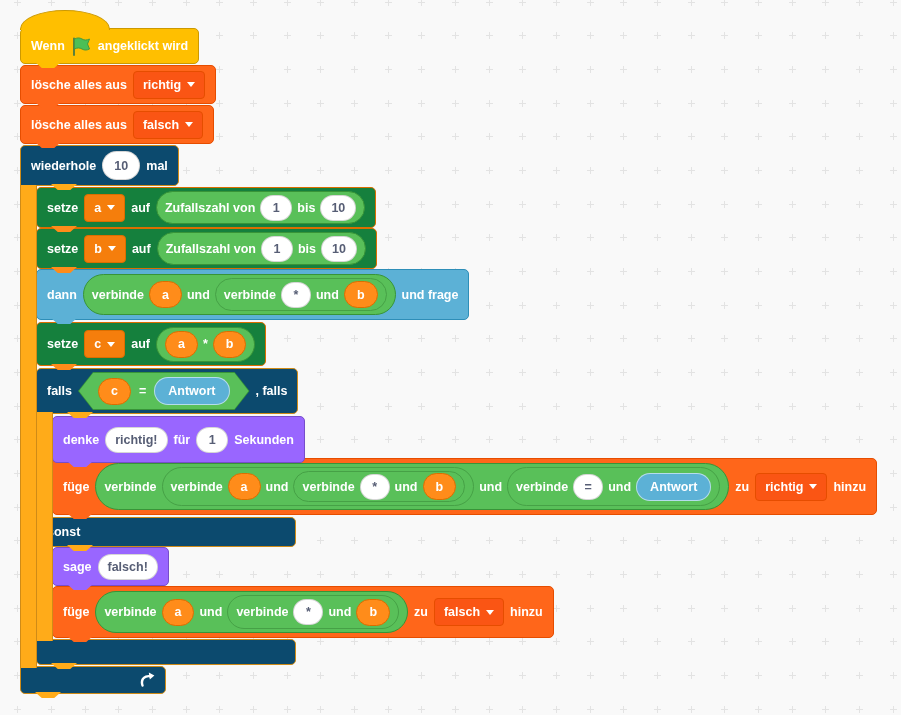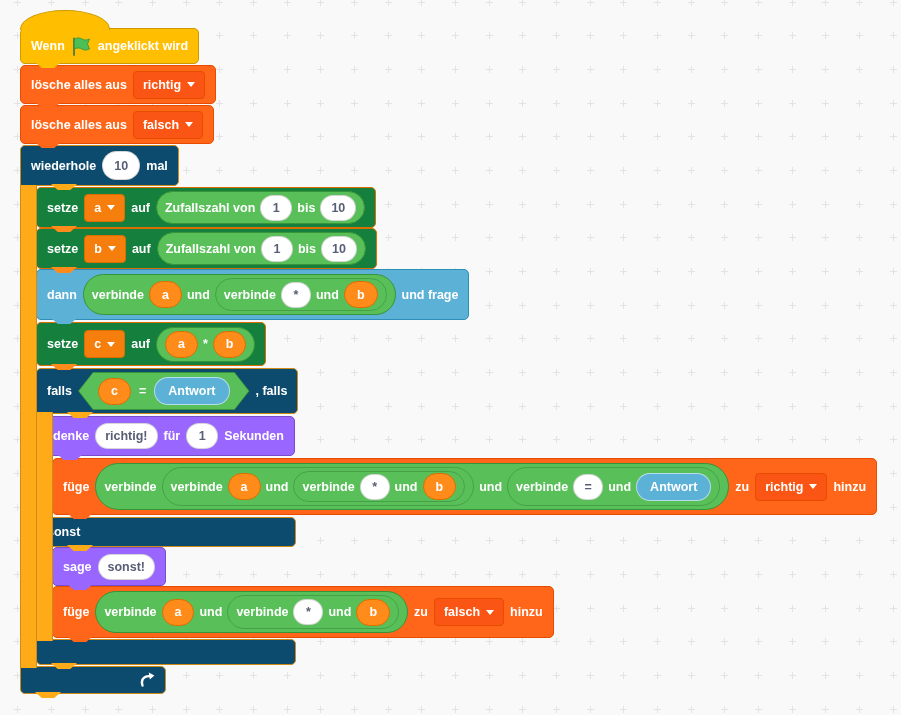--- a/index.html
+++ b/index.html
@@ -762,21 +762,21 @@
     <span class="hex">
       <span class="var-oval">c</span>
       <span>=</span>
       <span class="reporter-answer">Antwort</span>
     </span>
   </span>
   <span>, falls</span>
 </div>
 <div class="arm" style="left:36px;top:412px;width:17px;height:229px;z-index:32"></div>
 
-<div class="blk looks bump bump-looks" style="left:42px;top:416px;height:40px;z-index:30">
+<div class="blk looks bump bump-looks" style="left:52px;top:416px;height:47px;z-index:30">
   <span>denke</span>
   <span class="oval-input">richtig!</span>
   <span>für</span>
   <span class="oval-input" style="min-width:32px">1</span>
   <span>Sekunden</span>
 </div>
 
 <div class="blk lists bump bump-lists" style="left:52px;top:458px;height:57px;z-index:29">
   <span>füge</span>
   <span class="op" style="height:47px">
@@ -807,21 +807,21 @@
   </span>
   <span>hinzu</span>
 </div>
 
 <div class="blk control bar bump-inner bump-control" style="left:36px;top:517px;width:260px;height:30px;z-index:28">
   <span>sonst</span>
 </div>
 
 <div class="blk looks bump bump-looks" style="left:52px;top:547px;height:39px;z-index:27">
   <span>sage</span>
-  <span class="oval-input">sonst!</span>
+  <span class="oval-input">falsch!</span>
 </div>
 
 <div class="blk lists bump bump-lists" style="left:52px;top:586px;height:52px;z-index:26">
   <span>füge</span>
   <span class="op" style="height:42px">
     <span>verbinde</span>
     <span class="var-oval">a</span>
     <span>und</span>
     <span class="op op-nest" style="height:34px">
       <span>verbinde</span>

